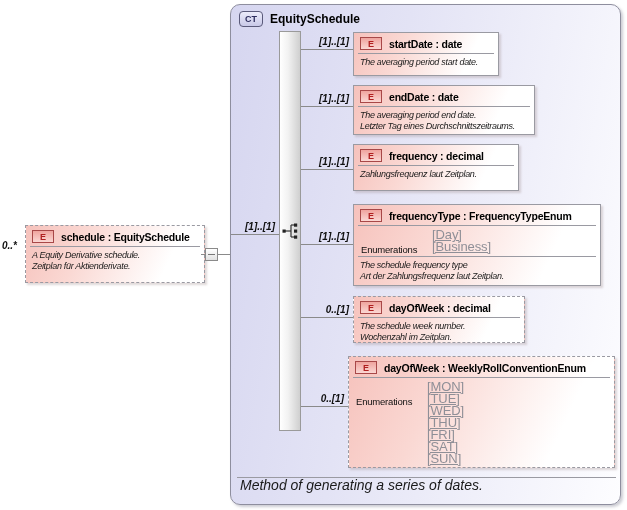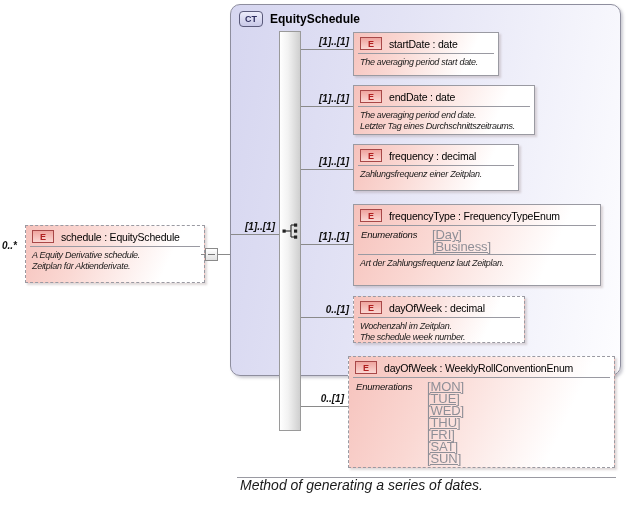--- a/index.html
+++ b/index.html
@@ -2,21 +2,21 @@
 <html><head>
 <meta charset="utf-8">
 <style>
   html,body { margin:0; padding:0; background:#ffffff; }
   .stage {
     position:relative; width:627px; height:510px; background:#ffffff;
     font-family:"Liberation Sans", sans-serif; overflow:hidden;
   }
   
   .ct-box {
-    position:absolute; left:230px; top:4px; width:391px; height:372px;
+    position:absolute; left:230px; top:4px; width:391px; height:501px;
     box-sizing:border-box; border:1px solid #8e8e9e; border-radius:10px;
     background:linear-gradient(100deg, #d6d6f0 0%, #e3e3f5 38%, #fdfdff 100%);
     box-shadow:2px 2px 3px rgba(110,110,130,0.35);
   }
   .ct-badge {
     position:absolute; left:8px; top:6px; width:22px; height:14px;
     line-height:14px; text-align:center; font-size:9px; font-weight:bold;
     color:#2e2e5e; background:linear-gradient(#ececfa,#c9c9e8);
     border:1.5px solid #5a5a7a; border-radius:4px; box-sizing:content-box;
   }
@@ -43,28 +43,28 @@
     background:linear-gradient(115deg, #f6c2bc 0%, #fad8d3 32%, #ffffff 78%);
     box-shadow:1.5px 1.5px 2px rgba(150,130,130,0.3);
   }
   .el-box.optional { border-style:dashed; }
   .el-header { display:flex; align-items:center; gap:7px; padding:4px 5px 3px 6px; white-space:nowrap; }
   .e-badge {
     width:22px; height:13px; flex:0 0 22px; line-height:13px; text-align:center;
     font-size:9px; font-weight:bold; color:#b02020;
     background:linear-gradient(#efa49e,#fbd7d3); border:1px solid #a84848; box-sizing:border-box;
   }
-  .el-label { font-size:10.5px; font-weight:normal; letter-spacing:-0.2px; color:#000; }
+  .el-label { font-size:10.5px; font-weight:bold; letter-spacing:-0.2px; color:#000; }
   .sep { height:1px; background:#9a9aa2; margin:0 4px; }
   .ann {
     padding:3px 5px 0 6px; font-size:9px; font-style:italic; color:#1a1a1a;
     letter-spacing:-0.3px; line-height:11px; white-space:nowrap;
   }
   .enum-row { display:flex; padding:3px 5px 1px 7px; }
-  .enum-label { font-size:9.5px; font-style:italic; color:#101010; width:71px; flex:0 0 71px; letter-spacing:-0.2px; }
+  .enum-label { font-size:9.5px; color:#101010; width:71px; flex:0 0 71px; letter-spacing:-0.2px;margin-top:15px; }
   .enum-values div { font-size:13px; color:#8f8f97; line-height:12px; letter-spacing:-0.1px;text-decoration:underline; }
 
   
   .toggle {
     position:absolute; left:205px; top:248px; width:13px; height:13px; box-sizing:border-box;
     border:1px solid #8a8a8a; background:linear-gradient(#ffffff,#e0e0e0);
   }
   .toggle .dash { position:absolute; left:2px; right:2px; top:5px; height:1px; background:#777; }
 
   .ct-footer {
@@ -153,52 +153,53 @@
       </div>
     </div>
 
     <div class="el-box" style="left:122px; top:139px; width:166px; height:47px;">
       <div class="el-header">
         <span class="e-badge">E</span>
         <span class="el-label">frequency : decimal</span>
       </div>
       <div class="sep"></div>
       <div class="ann">
-        <div>Zahlungsfrequenz einer Zeitplan.</div>
+        <div>Zahlungsfrequenz laut Zeitplan.</div>
       </div>
     </div>
 
     <div class="el-box" style="left:122px; top:199px; width:248px; height:82px;">
       <div class="el-header">
         <span class="e-badge">E</span>
         <span class="el-label">frequencyType : FrequencyTypeEnum</span>
       </div>
       <div class="sep"></div>
       <div class="enum-row">
         <div class="enum-label">Enumerations</div>
         <div class="enum-values">
           <div>[Day]</div>
           <div>[Business]</div>
         </div>
       </div>
       <div class="sep"></div>
       <div class="ann">
+        <div>The schedule frequency type</div>
         <div>Art der Zahlungsfrequenz laut Zeitplan.</div>
       </div>
     </div>
 
     <div class="el-box optional" style="left:122px; top:291px; width:172px; height:47px;">
       <div class="el-header">
         <span class="e-badge">E</span>
         <span class="el-label">dayOfWeek : decimal</span>
       </div>
       <div class="sep"></div>
       <div class="ann">
+        <div>The schedule week number.</div>
         <div>Wochenzahl im Zeitplan.</div>
-        <div>The schedule week number.</div>
       </div>
     </div>
 
     <div class="el-box optional" style="left:117px; top:351px; width:267px; height:112px;">
       <div class="el-header">
         <span class="e-badge">E</span>
         <span class="el-label">dayOfWeek : WeeklyRollConventionEnum</span>
       </div>
       <div class="sep"></div>
       <div class="enum-row">

